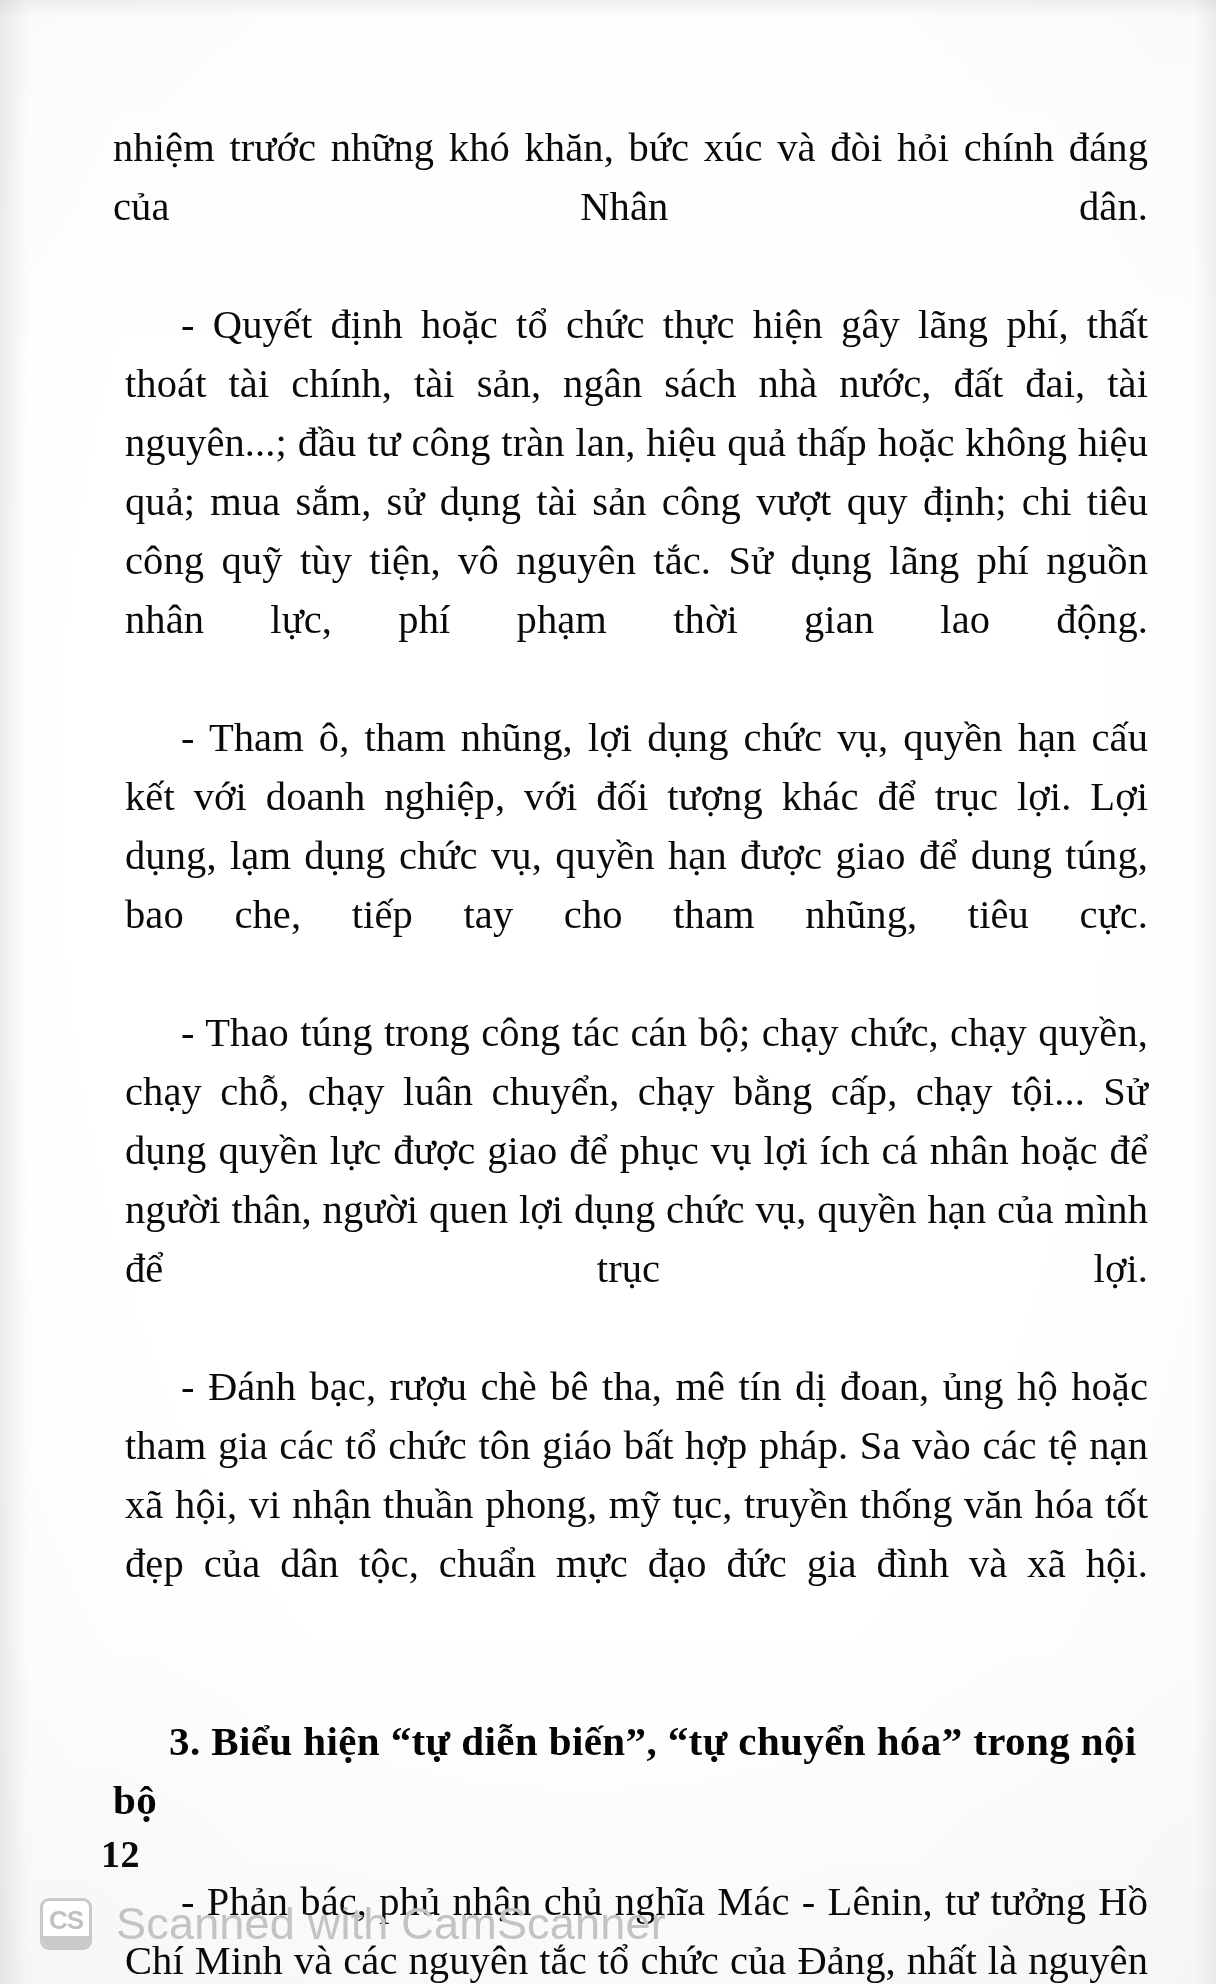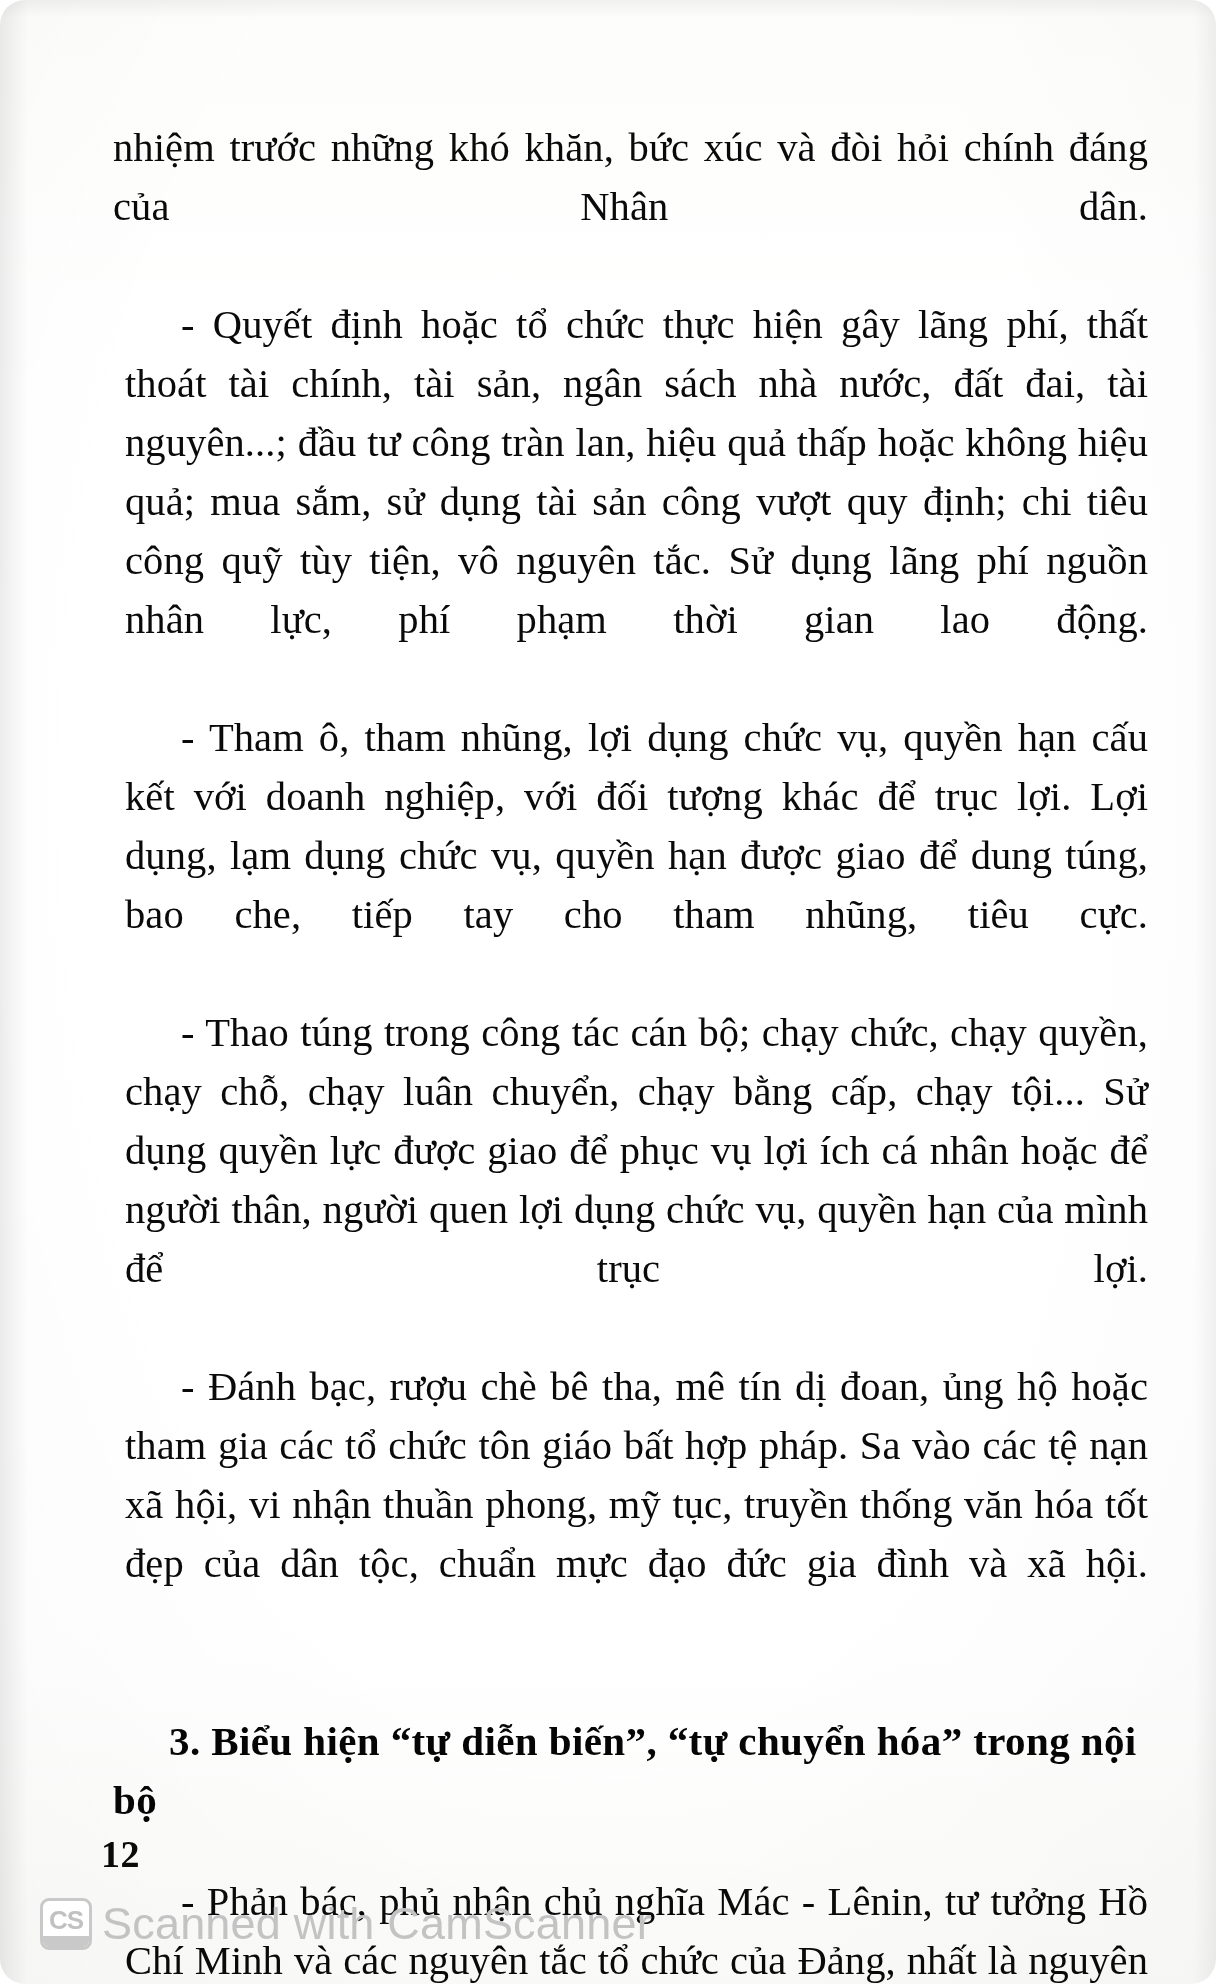--- a/index.html
+++ b/index.html
@@ -10,21 +10,20 @@
   }
 
   .page {
     position: relative;
     width: 1216px;
     height: 1984px;
     margin: 0 auto;
     background: #ffffff;
     overflow: hidden;
     box-sizing: border-box;
-    border-radius: 25px;
   }
 
   
   .scan-tint {
     position: absolute;
     inset: 0;
     background:
       radial-gradient(ellipse at 48% 40%, rgba(255,255,255,0) 55%, rgba(0,0,0,0.025) 100%),
       linear-gradient(180deg, #fdfdfc 0%, #ffffff 18%, #ffffff 82%, #fbfbfa 100%);
     pointer-events: none;
@@ -122,21 +121,21 @@
     letter-spacing: 0.5px;
   }
 
   
   .watermark {
     position: absolute;
     left: 40px;
     top: 1898px;
     display: flex;
     align-items: center;
-    gap: 10px;
+    gap: 24px;
     z-index: 4;
     user-select: none;
   }
 
   .cs-badge {
     position: relative;
     width: 52px;
     height: 52px;
     border: 3px solid #c9c9c9;
     border-radius: 9px;

